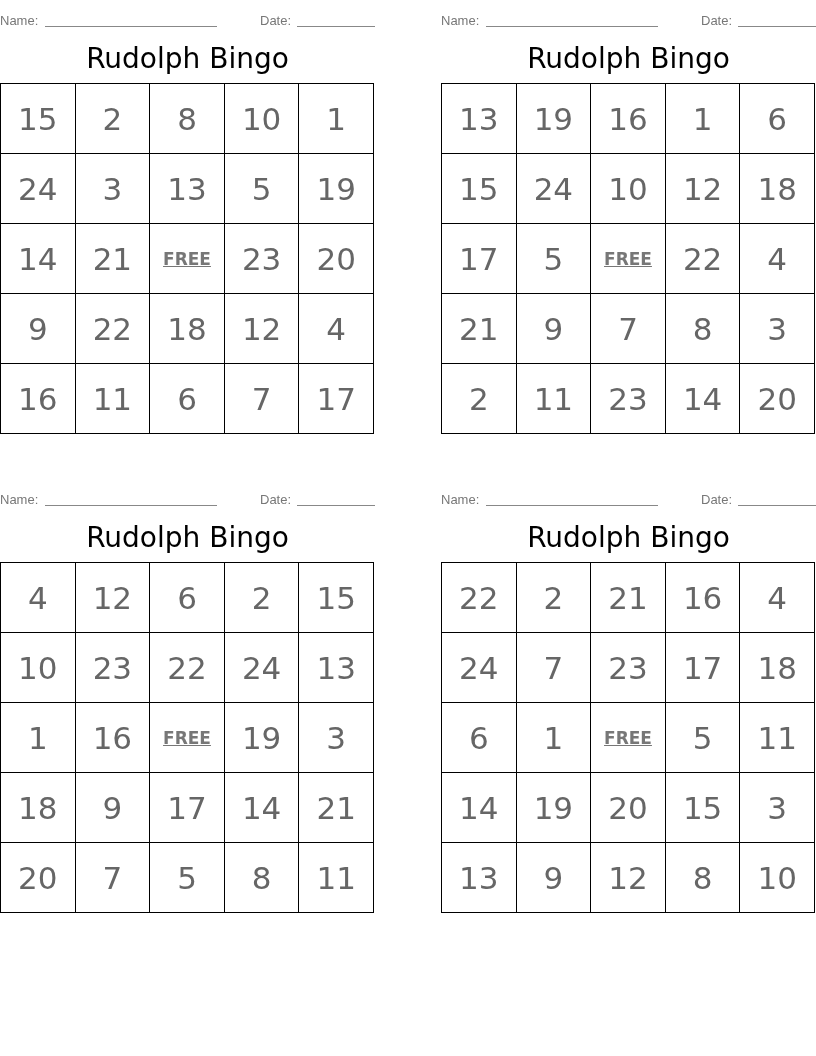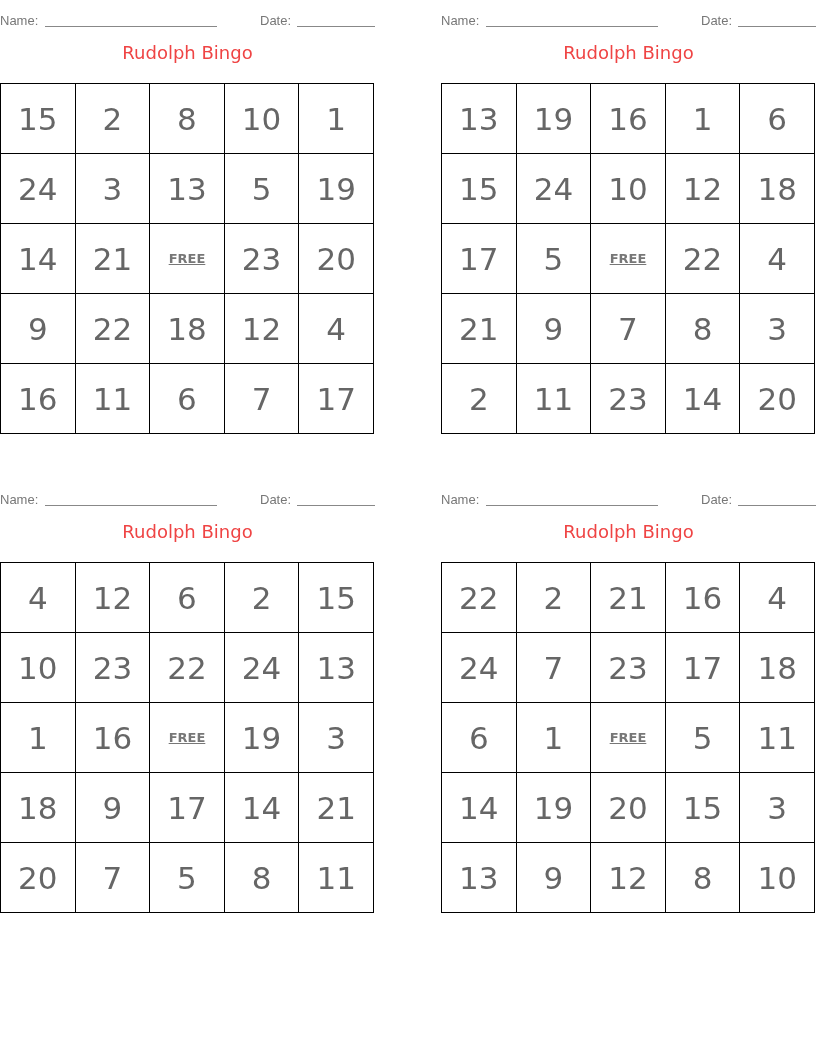--- a/index.html
+++ b/index.html
@@ -3,24 +3,24 @@
 <meta charset="utf-8">
 <style>
   html, body { margin: 0; padding: 0; background: #ffffff; }
   body { width: 816px; height: 1056px; position: relative; overflow: hidden; font-family: "Liberation Sans", sans-serif; }
   .card { position: absolute; width: 375px; }
   .hdr { position: absolute; top: 13px; left: 0; width: 375px; height: 16px; font-size: 13px; color: #777; font-family: "Liberation Sans", sans-serif; }
   .hdr .name-label { position: absolute; left: 0; top: 0; }
   .hdr .name-line { position: absolute; left: 45px; top: 13px; width: 172px; border-bottom: 1px solid #888; }
   .hdr .date-label { position: absolute; left: 260px; top: 0; }
   .hdr .date-line { position: absolute; left: 297px; top: 13px; width: 78px; border-bottom: 1px solid #888; }
-  .title { position: absolute; top: 42px; left: 0; width: 375px; text-align: center; font-size: 18px; color: #ef4444; font-family: "DejaVu Sans", sans-serif; }
+  .title { position: absolute; top: 42px; left: 0; width: 375px; text-align: center; font-size: 28px; color: #000000; font-family: "DejaVu Sans", sans-serif; }
   .grid { position: absolute; top: 83px; left: 0; width: 374px; height: 350px; border-collapse: collapse; }
   .grid td { width: 74px; height: 69px; border: 1px solid #000; text-align: center; vertical-align: middle; font-size: 31px; color: #666; font-family: "DejaVu Sans", sans-serif; padding: 0; }
-  .grid td.free { font-size: 13px; font-weight: bold; text-decoration: underline; color: #777; }
+  .grid td.free { font-size: 17px; font-weight: bold; text-decoration: underline; color: #777; }
 </style>
 </head>
 <body>
 
 <div id="root">
     <div class="card" style="left: 0px; top: 0px;">
       <div class="hdr">
         <span class="name-label">Name:</span>
         <span class="name-line"></span>
         <span class="date-label">Date:</span>

